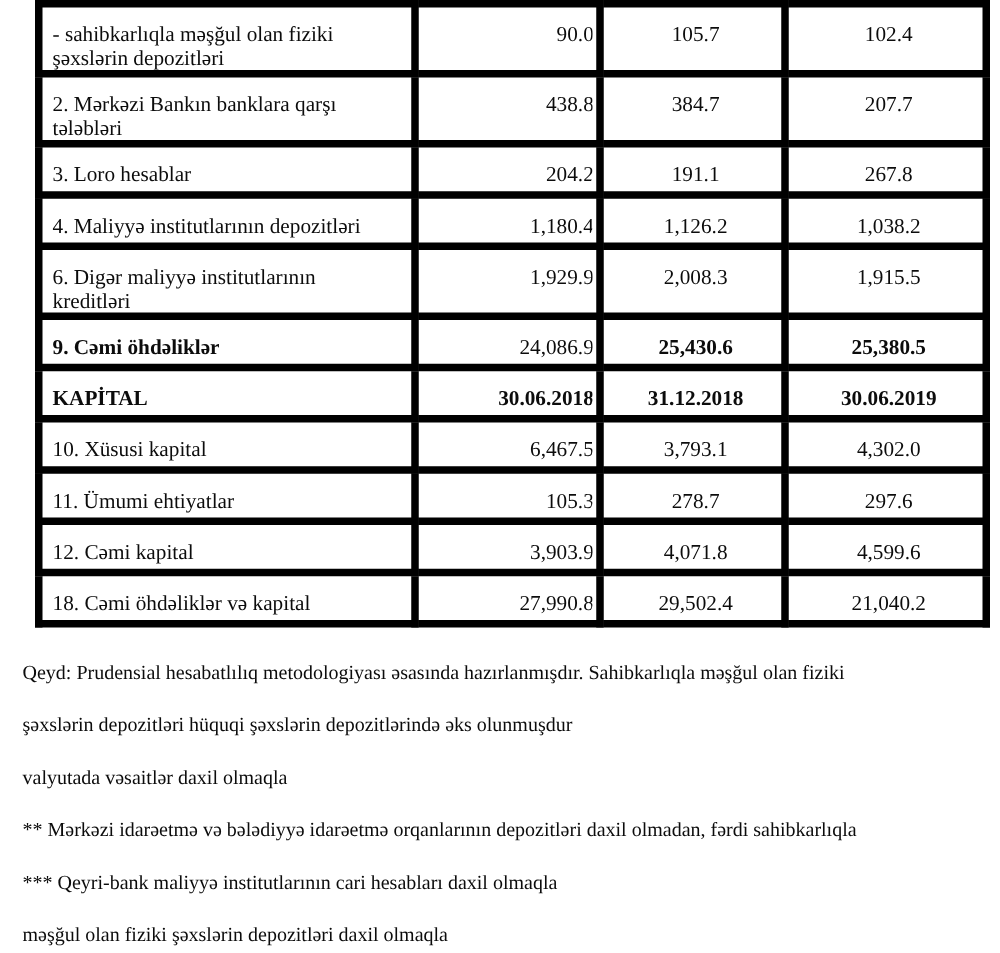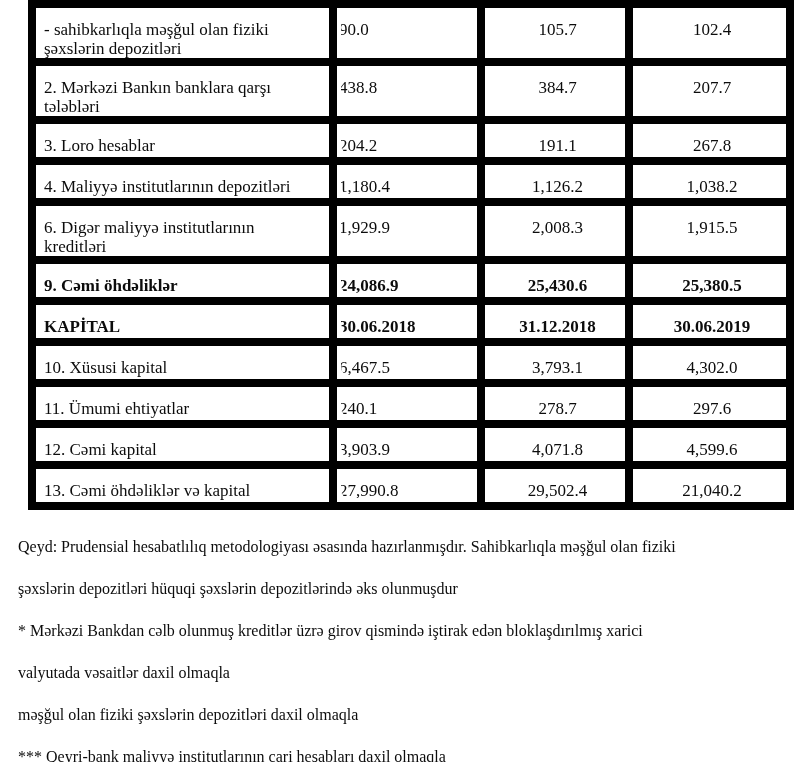--- a/index.html
+++ b/index.html
@@ -17,48 +17,48 @@
     position: relative;
   }
   table.fin-table {
     border-collapse: collapse;
     table-layout: fixed;
     margin-left: 28px;
     margin-top: 0;
     width: 758px;
   }
   table.fin-table td {
-    border: 8px solid #000000;
+    border: 6px solid #000000;
     vertical-align: top;
     font-size: 17px;
     line-height: 19px;
     height: 41px;
     padding-top: 12px;
     padding-bottom: 0;
     overflow: hidden;
   }
   td.c-label {
     padding-left: 8px;
     padding-right: 6px;
     text-align: left;
     white-space: pre-line;
   }
   td.c-v1 {
-    text-align: left;
+    text-align: right;
     padding-left: 2px;
     padding-right: 2px;
     border-radius: 16px;
   }
   td.c-v2, td.c-v3 {
     text-align: center;
     padding-left: 9px;
     padding-right: 4px;
   }
   tr.r-strong td { font-weight: bold; }
-  tr.r-strong td.not-bold { font-weight: bold; }
+  tr.r-strong td.not-bold { font-weight: normal; }
   .footnotes {
     margin-left: 18px;
     margin-top: 26px;
     width: 774px;
     font-size: 16px;
     line-height: 22px;
     color: #0c0c0c;
   }
   .footnote-line {
     white-space: nowrap;
@@ -124,42 +124,42 @@
         <td class="c-v3">30.06.2019</td>
       </tr>
       <tr>
         <td class="c-label">10. Xüsusi kapital</td>
         <td class="c-v1">6,467.5</td>
         <td class="c-v2">3,793.1</td>
         <td class="c-v3">4,302.0</td>
       </tr>
       <tr>
         <td class="c-label">11. Ümumi ehtiyatlar</td>
-        <td class="c-v1">240.1</td>
+        <td class="c-v1">105.3</td>
         <td class="c-v2">278.7</td>
         <td class="c-v3">297.6</td>
       </tr>
       <tr>
         <td class="c-label">12. Cəmi kapital</td>
         <td class="c-v1">3,903.9</td>
         <td class="c-v2">4,071.8</td>
         <td class="c-v3">4,599.6</td>
       </tr>
       <tr>
-        <td class="c-label">13. Cəmi öhdəliklər və kapital</td>
+        <td class="c-label">18. Cəmi öhdəliklər və kapital</td>
         <td class="c-v1">27,990.8</td>
         <td class="c-v2">29,502.4</td>
         <td class="c-v3">21,040.2</td>
       </tr>
     </tbody>
   </table>
 
   <div class="footnotes">
     <div class="footnote-line">Qeyd: Prudensial hesabatlılıq metodologiyası əsasında hazırlanmışdır. Sahibkarlıqla məşğul olan fiziki</div>
     <div class="footnote-line">şəxslərin depozitləri hüquqi şəxslərin depozitlərində əks olunmuşdur</div>
-    <div class="footnote-line">* Mərkəzi Bankdan cəlb olunmuş kreditlər üzrə girov qismində iştirak edən bloklaşdırılmış xarici</div>
     <div class="footnote-line">valyutada vəsaitlər daxil olmaqla</div>
+    <div class="footnote-line">** Mərkəzi idarəetmə və bələdiyyə idarəetmə orqanlarının depozitləri daxil olmadan, fərdi sahibkarlıqla</div>
+    <div class="footnote-line">*** Qeyri-bank maliyyə institutlarının cari hesabları daxil olmaqla</div>
     <div class="footnote-line">məşğul olan fiziki şəxslərin depozitləri daxil olmaqla</div>
-    <div class="footnote-line">*** Qeyri-bank maliyyə institutlarının cari hesabları daxil olmaqla</div>
     <div class="footnote-line">**** Fiziki şəxslərin subordinasiya xarakterli depozitləri nəzərə alınmaqla</div>
   </div>
 
 </div>
 
 </body></html>

